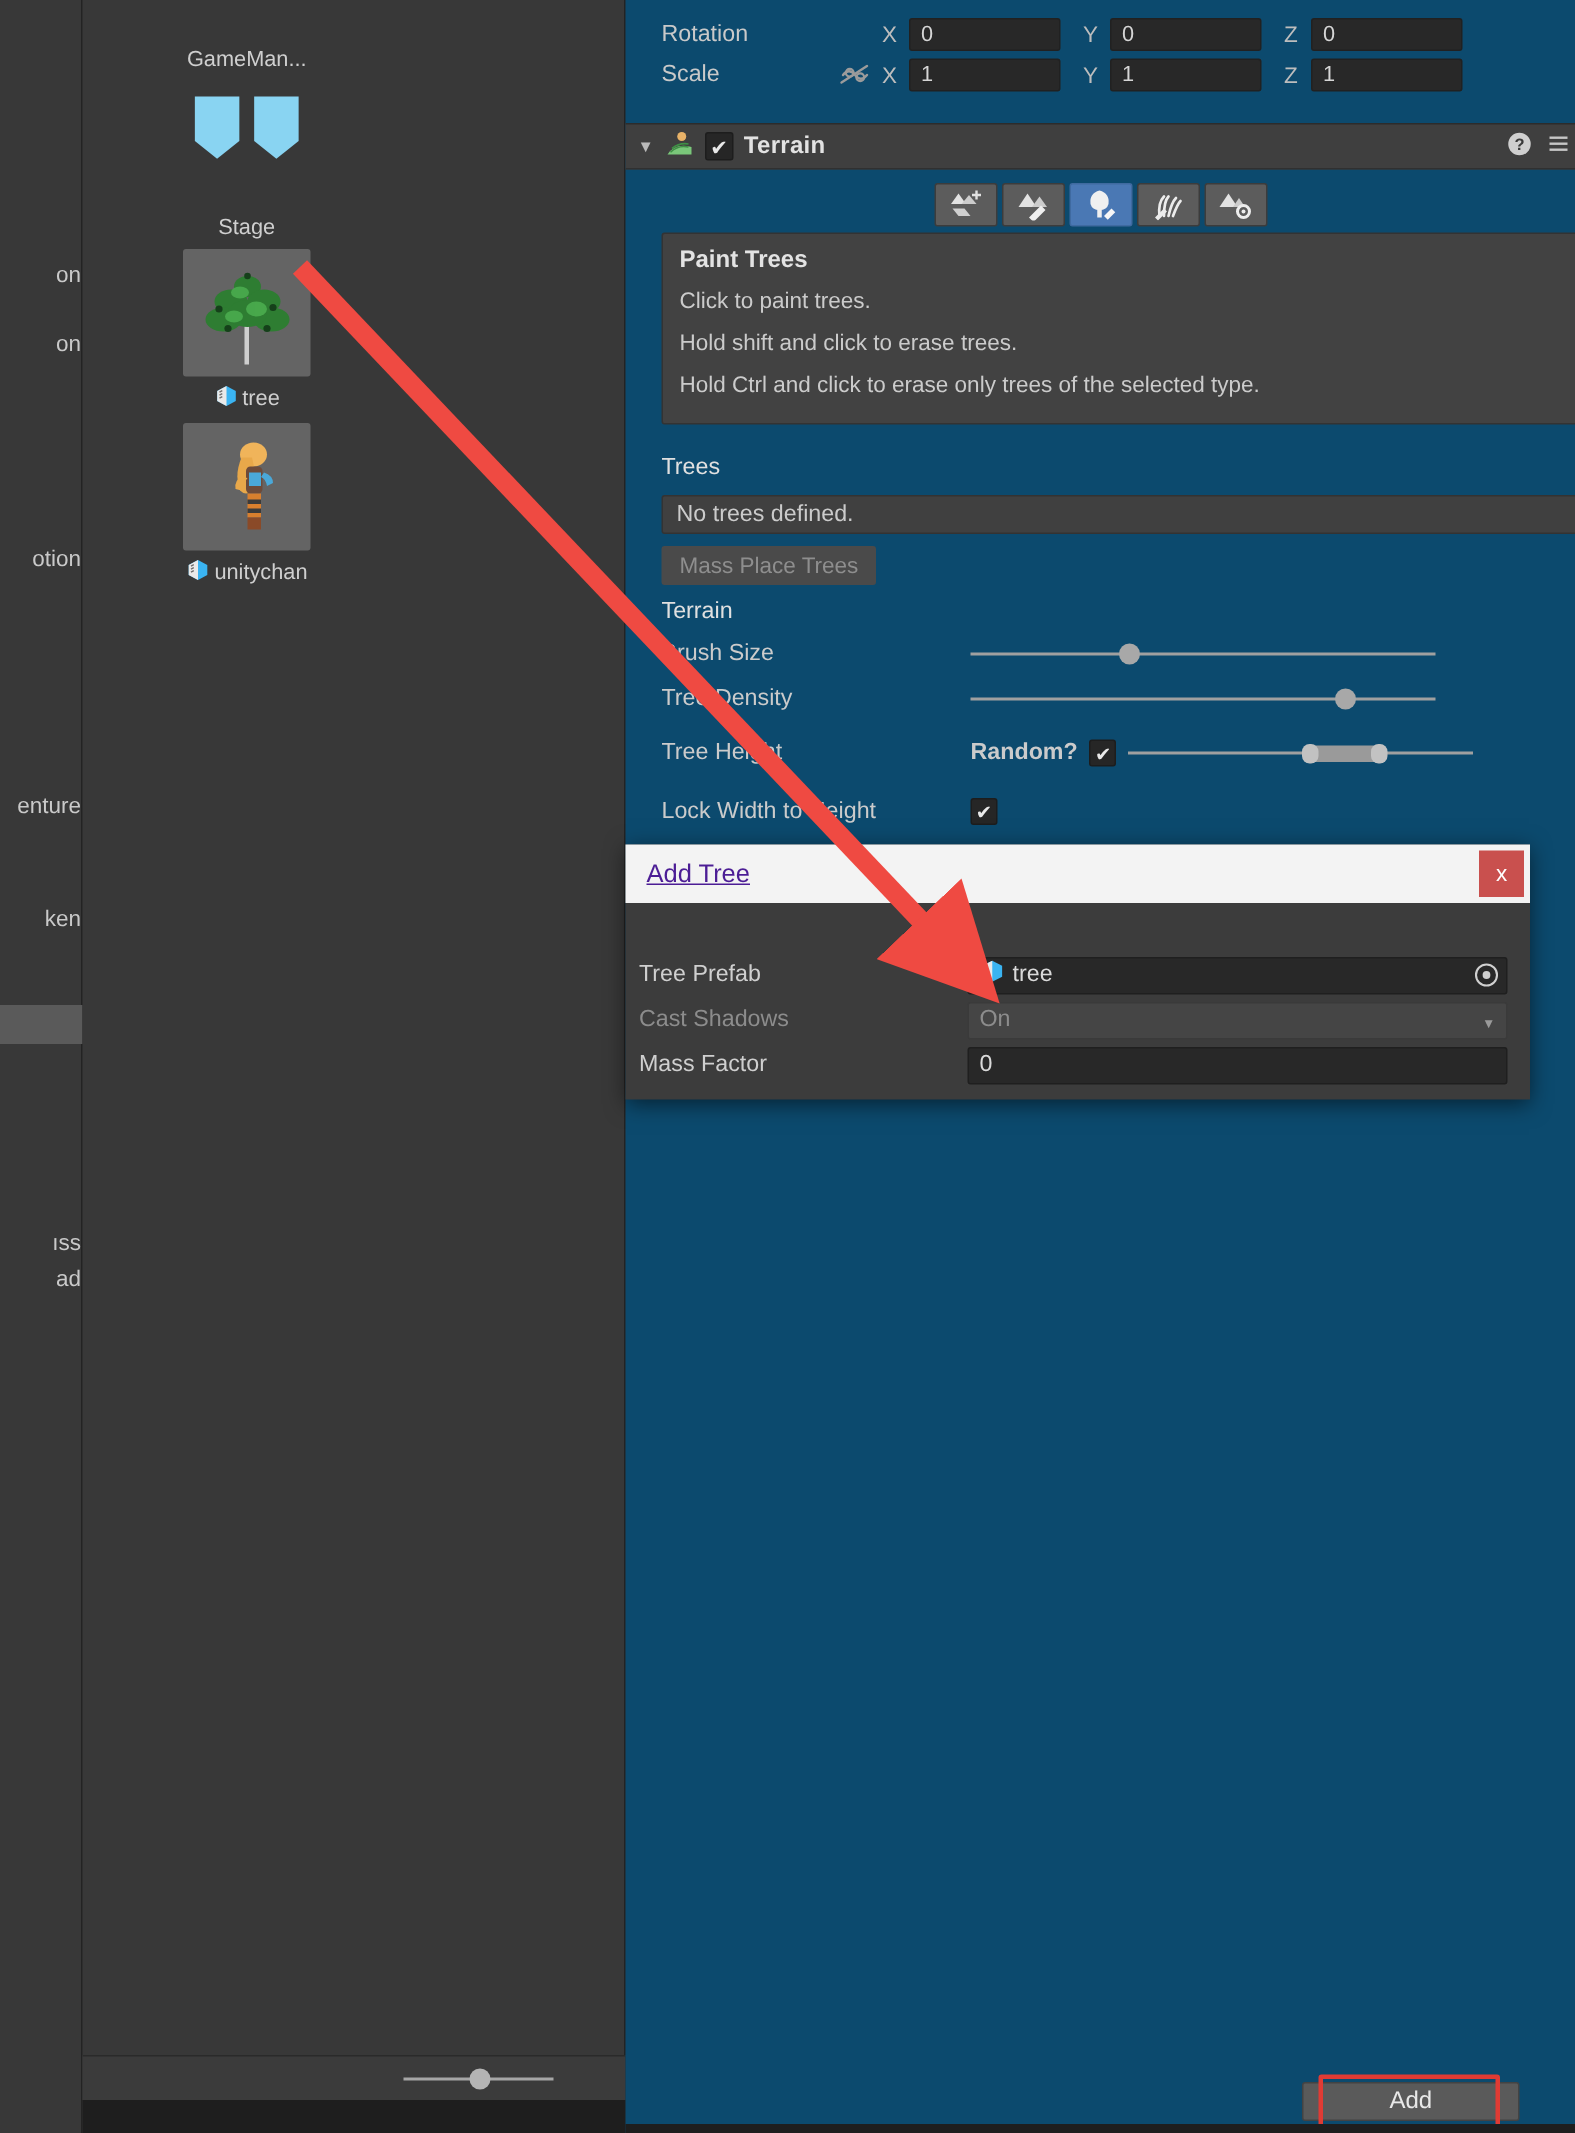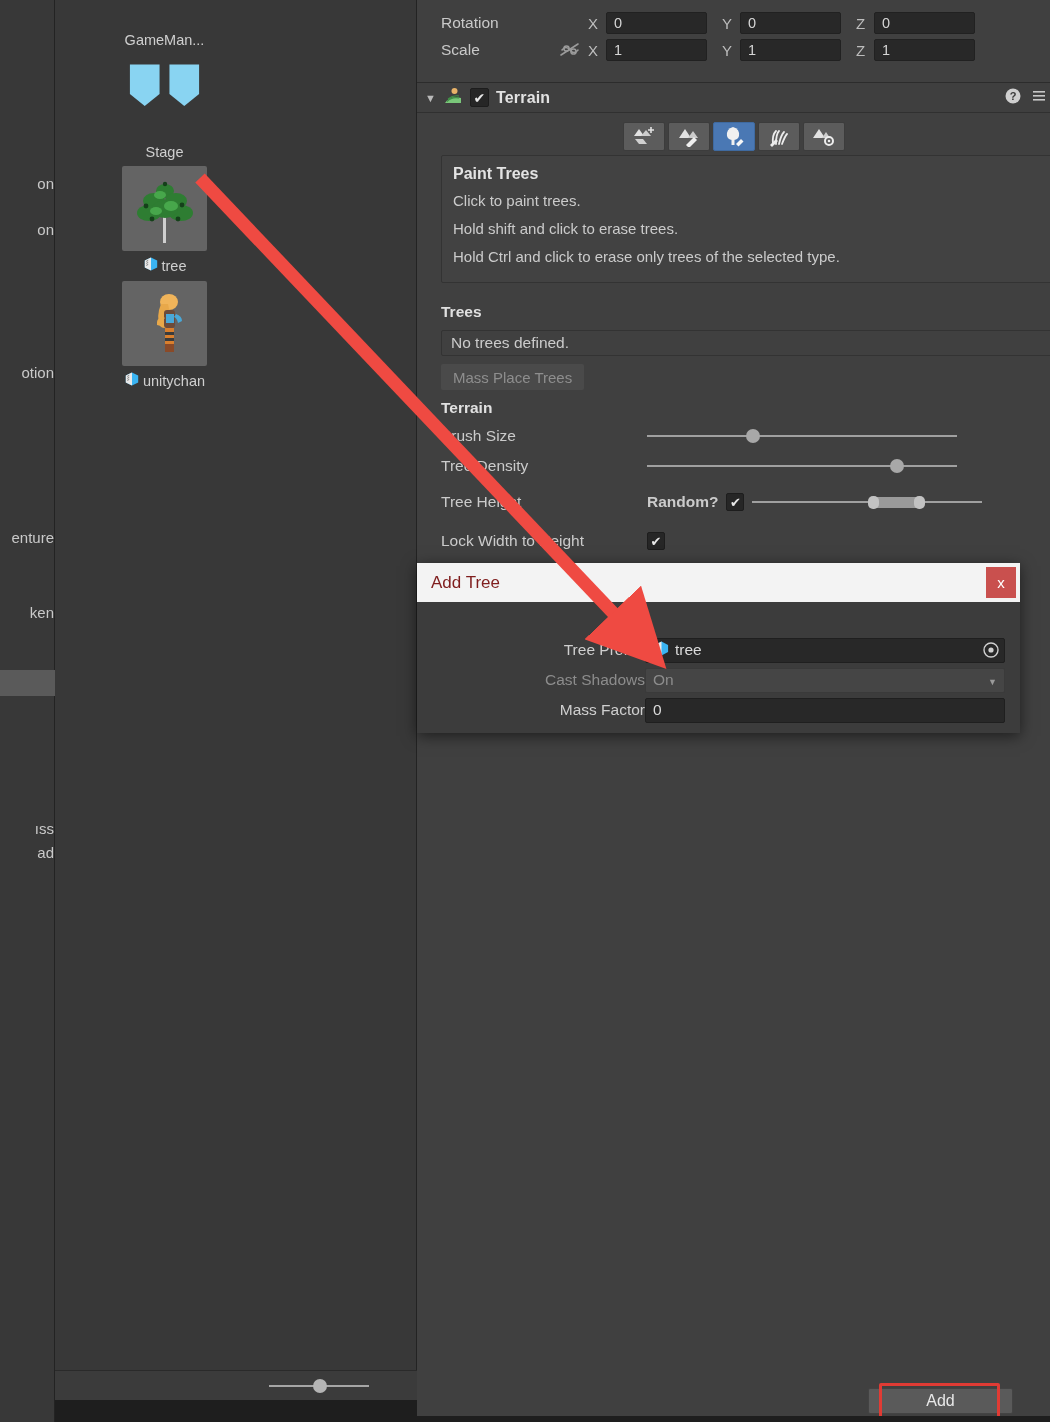--- a/index.html
+++ b/index.html
@@ -60,21 +60,21 @@
     position:absolute; top:0; left:44px; width:14px; height:14px;
     border-radius:50%; background:#b4b4b4;
   }
   #project-bottombar{
     position:absolute; left:0; bottom:0; width:362px; height:22px; background:#1e1e1e;
   }
 
   
   #inspector{
     position:absolute; left:417px; top:0; width:633px; height:1422px;
-    background:#404040;
+    background:#0c4a6e;
   }
   .transform-block{ position:absolute; left:0; top:0; width:633px; height:76px; }
   .t-row{ position:absolute; left:0; width:633px; height:30px; display:flex; align-items:center; }
   .t-label{ width:135px; padding-left:24px; color:#c9c9c9; font-size:15.5px; }
   .linkico{ width:36px; display:flex; align-items:center; justify-content:center; color:#9b9b9b; }
   .axis{ color:#bdbdbd; font-size:15px; width:18px; text-align:left; }
   .numfield{
     height:22px; background:#282828; border:1px solid #212121; border-radius:2px;
     color:#d6d6d6; font-size:14.5px; display:flex; align-items:center; padding-left:7px;
   }
@@ -107,21 +107,21 @@
   .tool-btn.active{ background:#4a78b4; border-color:#3f6aa0; }
 
   
   #help-box{
     position:absolute; left:24px; top:155px; width:640px; height:128px;
     background:#424242; border:1px solid #333; border-radius:2px; padding:9px 11px;
   }
   .help-title{ font-size:16px; font-weight:bold; color:#e3e3e3; margin-bottom:9px; }
   .help-line{ font-size:15px; color:#cbcbcb; margin-bottom:11px; }
 
-  .section-h{ position:absolute; left:24px; font-size:15.5px; font-weight:bold; color:#e0e0e0; }
+  .section-h{ position:absolute; left:24px; font-size:15.5px; font-weight:normal; color:#e0e0e0; }
   #notrees{
     position:absolute; left:24px; top:330px; width:640px; height:26px;
     background:#404040; border:1px solid #333; border-radius:2px;
     display:flex; align-items:center; padding-left:9px; font-size:15.5px; color:#cbcbcb;
   }
   #btn-massplace{
     position:absolute; left:24px; top:364px; height:26px; padding:0 12px;
     background:#4a4a4a; border-radius:2px;
     display:flex; align-items:center; font-size:15px; color:#8e8e8e;
   }
@@ -139,27 +139,27 @@
 
   
   #add-tree-dialog{
     position:absolute; left:417px; top:563px; width:603px; height:170px;
     background:#3c3c3c; box-shadow:0 3px 14px rgba(0,0,0,.55);
   }
   #dlg-titlebar{
     height:39px; background:#f3f3f3; display:flex; align-items:center;
     padding-left:14px; position:relative;
   }
-  #dlg-title{ font-size:17px; color:#7f1d1d; }
+  #dlg-title{ font-size:17px; color:#4c1d95;text-decoration:underline; }
   #dlg-close{
     position:absolute; right:4px; top:4px; width:30px; height:31px;
     background:#c9504e; color:#fff; font-size:15px;
     display:flex; align-items:center; justify-content:center;
   }
-  #dlg-body{ position:relative; height:131px;text-align:right; }
+  #dlg-body{ position:relative; height:131px; }
   .dlg-gap{ height:33px; }
   .dlg-row{ height:30px; display:flex; align-items:center; }
   .dlg-label{ width:228px; padding-left:9px; font-size:15.5px; color:#cfcfcf; }
   .dlg-label.dim{ color:#8c8c8c; }
   .objfield{
     width:360px; height:25px; background:#282828; border:1px solid #1f1f1f; border-radius:2px;
     display:flex; align-items:center; padding-left:7px; gap:5px;
     font-size:15.5px; color:#dadada; position:relative;
   }
   .objfield .picker{

